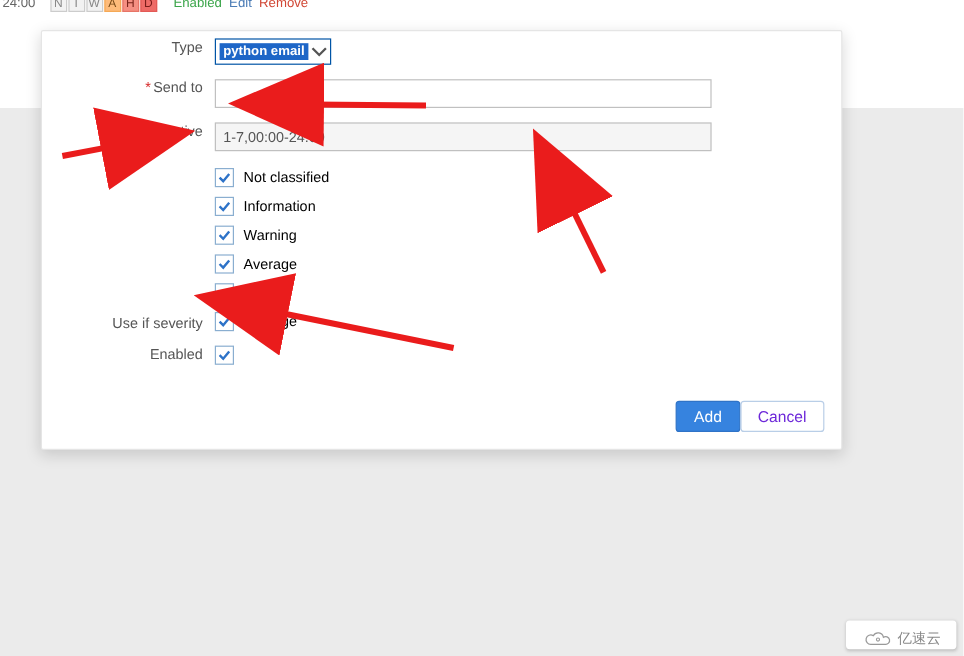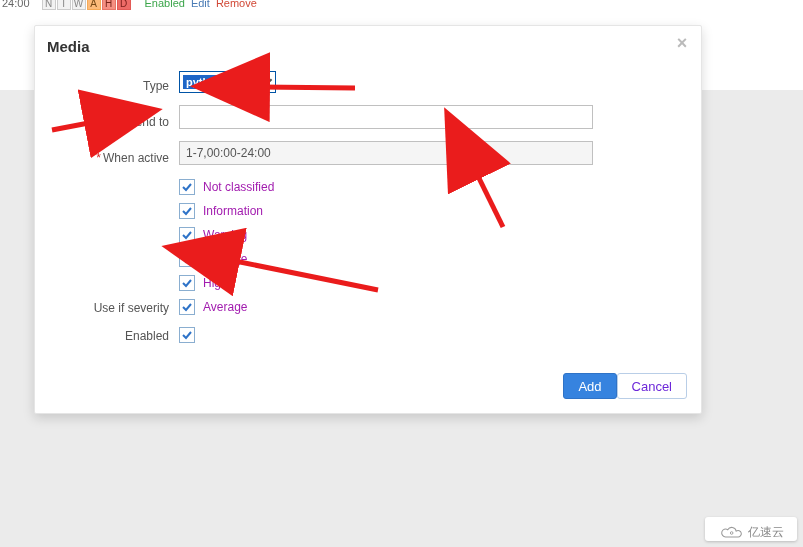--- a/index.html
+++ b/index.html
@@ -69,21 +69,21 @@
       font-size: 18px;
       line-height: 18px;
       text-align: center;
       cursor: pointer;
     }
     .dialog-body {
       padding: 6px 14px 8px 14px;
     }
     .form-row {
       display: flex;
-      align-items: flex-end;
+      align-items: flex-start;
       margin-bottom: 12px;
     }
     .form-row.top { align-items: flex-end; }
     .form-label {
       width: 130px;
       text-align: right;
       padding-right: 10px;
       color: #555;
       font-size: 12px;
     }
@@ -113,21 +113,21 @@
       width: 414px;
       height: 24px;
       border: 1px solid #c0c0c0;
       padding: 2px 6px;
       font-size: 12px;
       background: #f5f5f5;
       color: #555;
     }
     .txt-input { background: #fff; }
     .sev-list { display: flex; flex-direction: column; gap: 8px; padding-top: 2px; }
-    .sev-item { display: flex; align-items: center; gap: 8px; font-size: 12px; color: #a21caf; }
+    .sev-item { display: flex; align-items: center; gap: 8px; font-size: 12px; color: #000000; }
     .cb {
       width: 16px; height: 16px;
       border: 1px solid #8aaed0;
       background: #fff;
       display: flex; align-items: center; justify-content: center;
     }
     .cb svg { width: 12px; height: 12px; }
     .dialog-footer {
       display: flex; justify-content: flex-end; gap: 0;
       padding: 10px 14px 14px 14px;
@@ -176,24 +176,20 @@
     <span class="sev-cell sev-A">A</span>
     <span class="sev-cell sev-H">H</span>
     <span class="sev-cell sev-D">D</span>
   </span>
   <span class="link-green" style="margin-left:8px;">Enabled</span>
   <span class="link-blue">Edit</span>
   <span class="link-red">Remove</span>
 </div>
 
 <div class="dialog">
-  <div class="dialog-title">
-    <span>Media</span>
-    <span class="dialog-close">×</span>
-  </div>
   <div class="dialog-body">
 
     <div class="form-row">
       <div class="form-label">Type</div>
       <div class="select-wrap">
         <span class="select-val">python email</span>
         <span class="select-caret">
           <svg viewBox="0 0 10 10">
               <path d="M1 3 L5 7 L9 3" fill="none" stroke="#555" stroke-width="1.4"></path>
             </svg>

